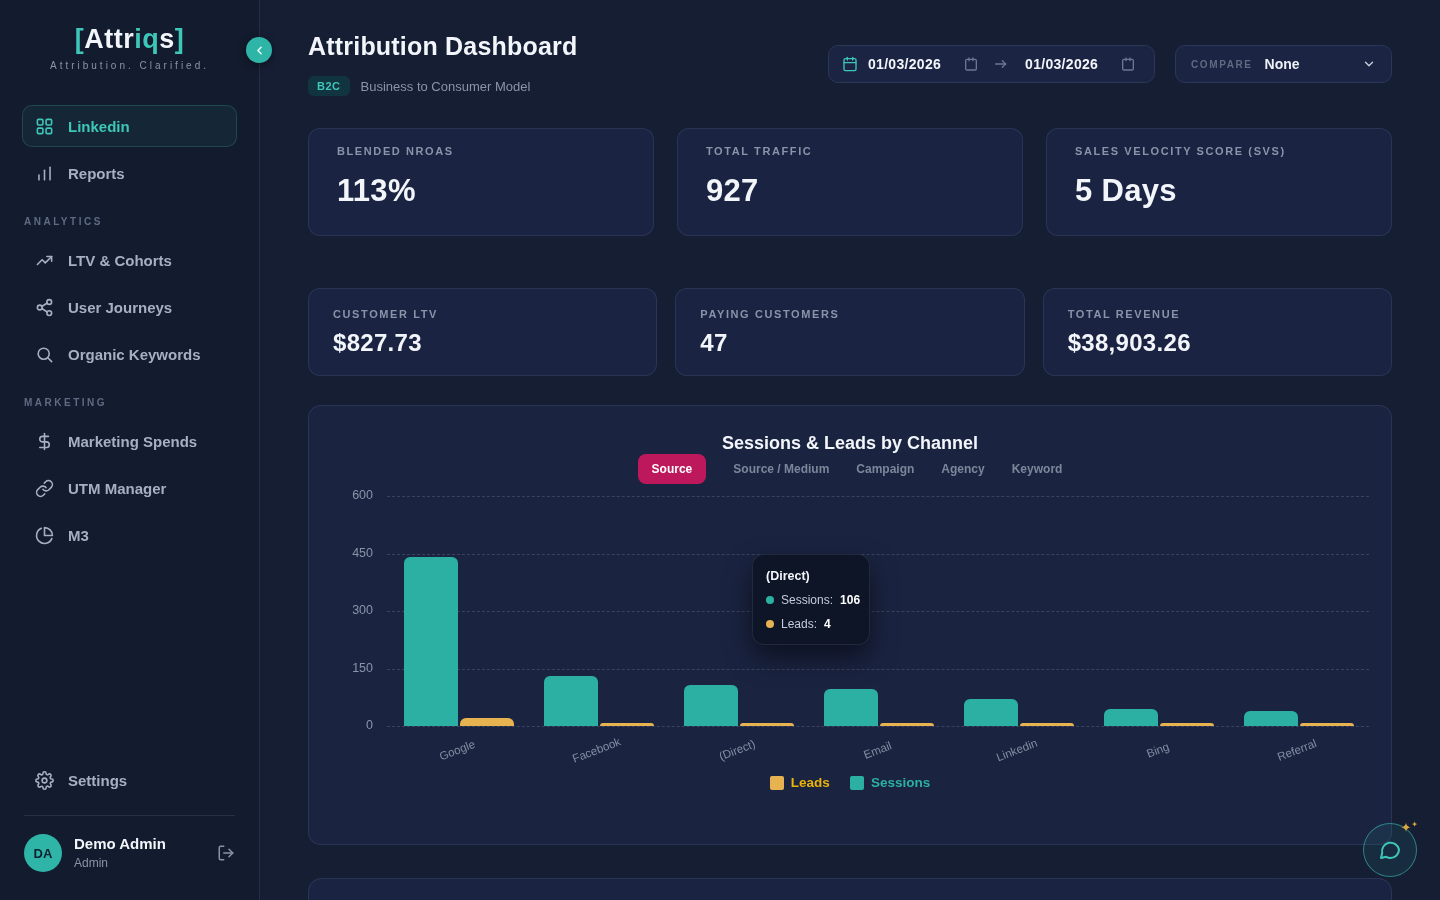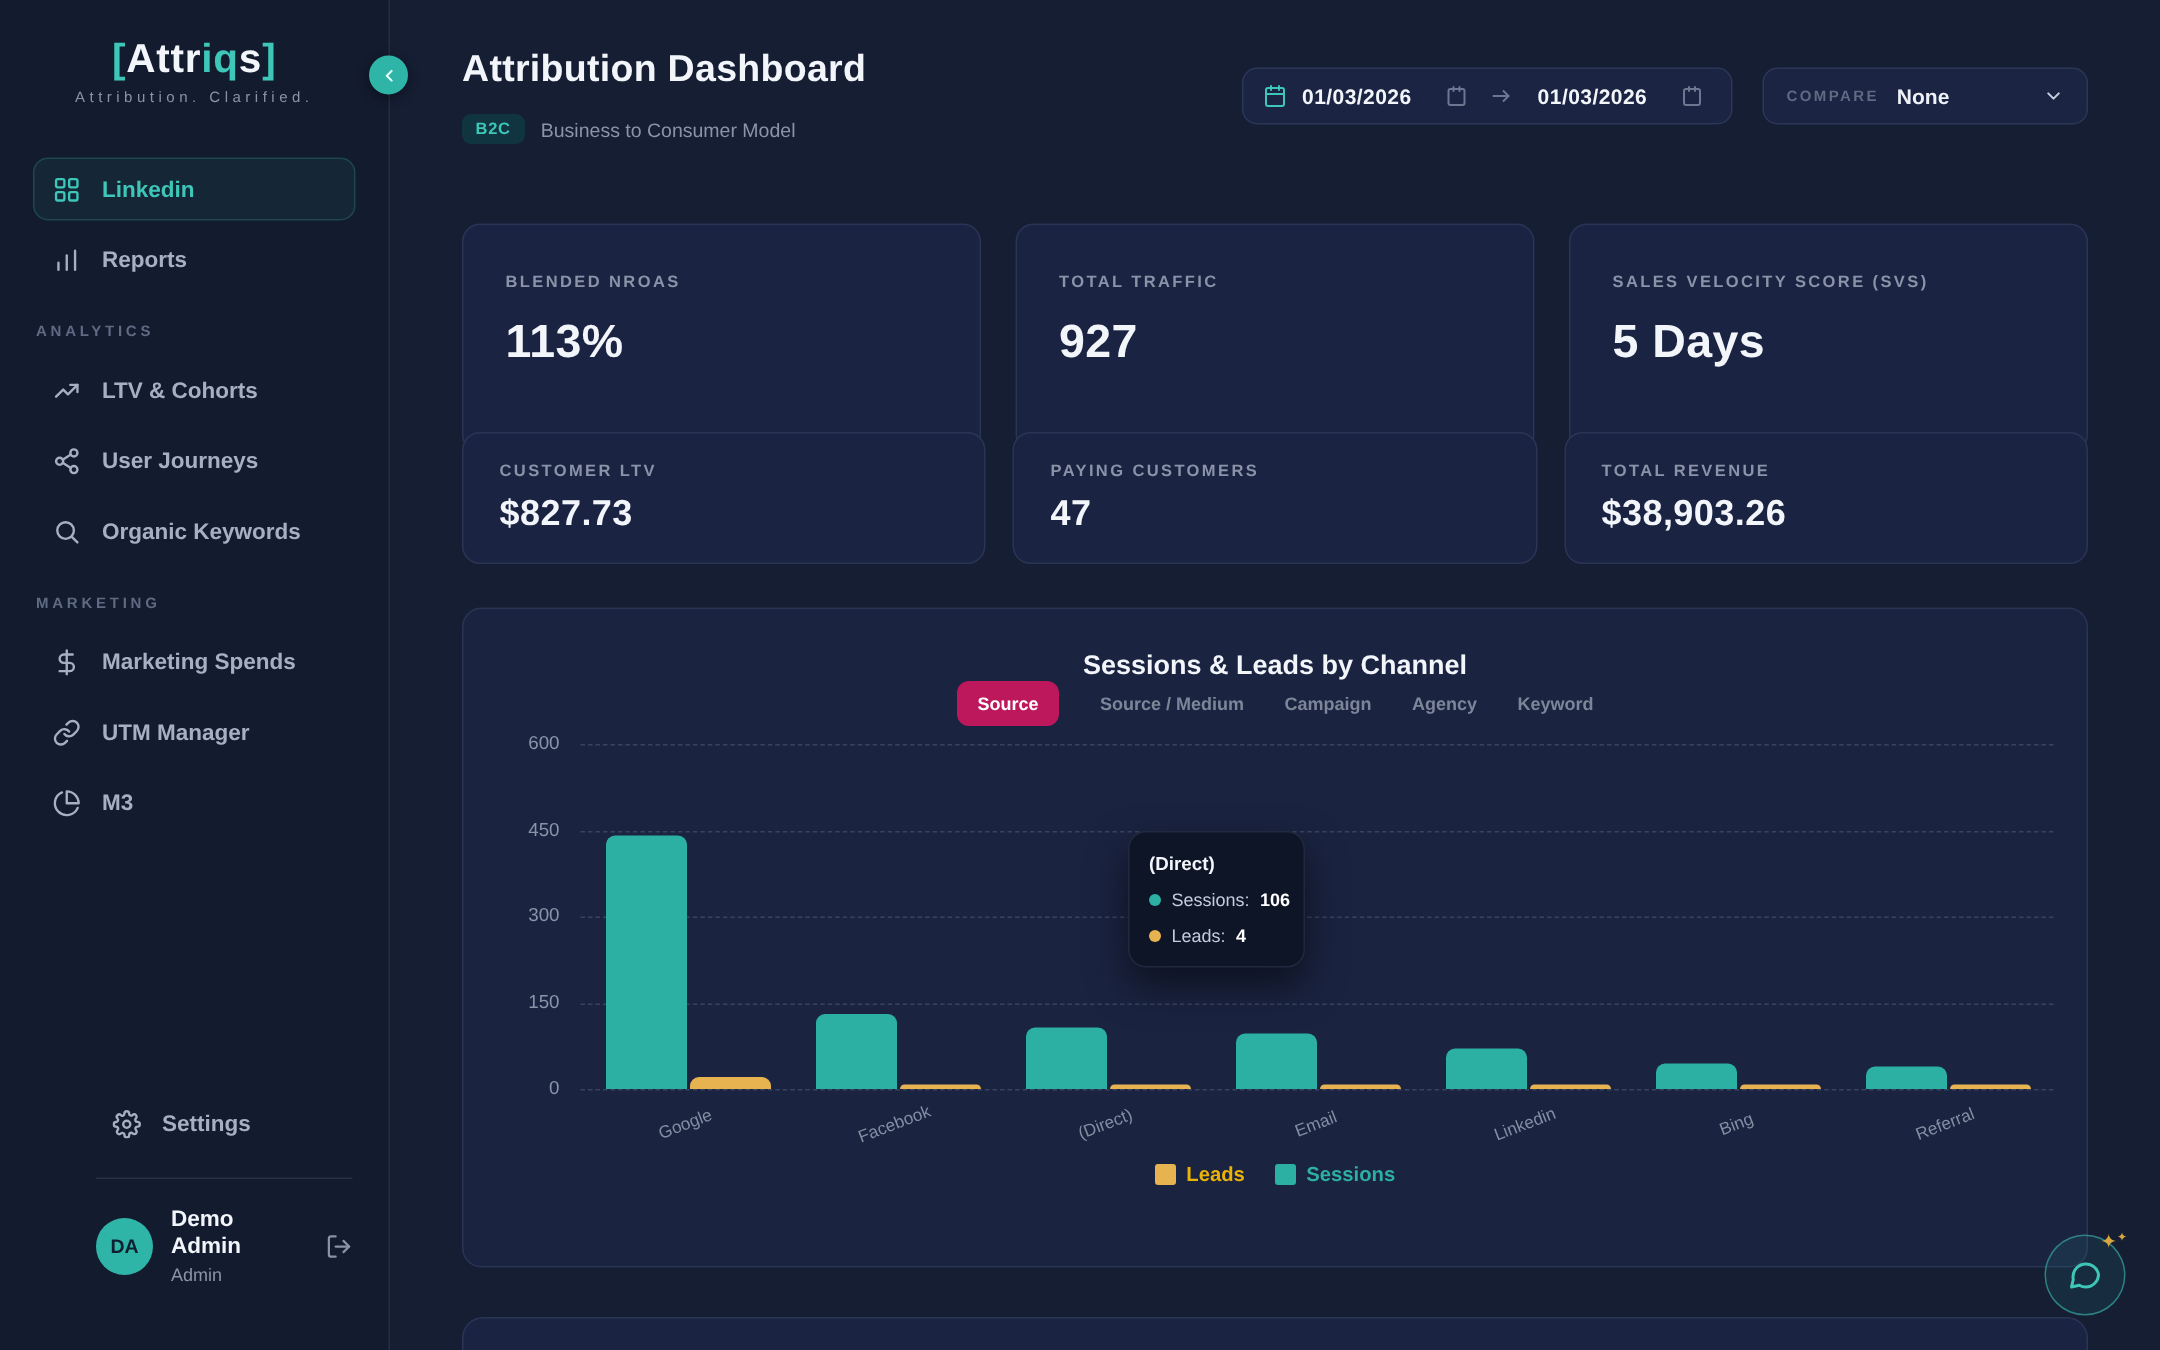--- a/index.html
+++ b/index.html
@@ -23,21 +23,21 @@
   .nav-item {
     display:flex; align-items:center; gap:14px; height:42px; padding:0 12px;
     border-radius:10px; color:#a7b0c3; font-size:15px; font-weight:700;
     margin-bottom:5px; cursor:pointer; border:1px solid transparent;
   }
   .nav-item.active { background:rgba(62,198,184,0.07); border:1px solid rgba(62,198,184,0.2); color:#3ec6b8; }
   .nav-item .nicon { width:19px; height:19px; flex:0 0 auto; }
   .nav-item .nicon svg { width:19px; height:19px; stroke:currentColor; fill:none; stroke-width:2; stroke-linecap:round; stroke-linejoin:round; }
   .nav-heading { font-size:10px; letter-spacing:2.5px; color:#5f6a83; font-weight:700; margin:22px 0 12px 2px; }
 
-  .sidebar-bottom { position:absolute; bottom:14px; left:0; right:0; padding:0 22px 28px;margin-left:40px; }
+  .sidebar-bottom { position:absolute; bottom:0; left:0; right:0; padding:0 22px 28px; }
   .divider { border-top:1px solid rgba(148,163,204,0.16); margin:14px 2px 18px; }
   .user { display:flex; align-items:center; gap:12px; padding:0 2px; }
   .avatar { width:38px; height:38px; border-radius:50%; background:#2fb5a8; color:#0e2030;
     display:flex; align-items:center; justify-content:center; font-weight:800; font-size:13px; flex:0 0 auto; }
   .user-meta { line-height:1.25; }
   .user-name { font-size:15px; font-weight:800; color:#f2f5fa; }
   .user-role { font-size:12px; color:#8b93a8; margin-top:2px; }
   .logout { margin-left:auto; color:#8b93a8; cursor:pointer; }
   .logout svg { width:18px; height:18px; stroke:currentColor; fill:none; stroke-width:2; stroke-linecap:round; stroke-linejoin:round; }
 
@@ -67,21 +67,21 @@
   .compare-control { left:915px; width:217px; padding:0 15px; gap:12px; }
   .compare-label { font-size:10px; letter-spacing:1.6px; color:#5f6a83; font-weight:700; }
   .compare-value { font-size:14px; font-weight:700; color:#eef1f7; }
   .compare-control .chev { margin-left:auto; }
   .chev svg { width:14px; height:14px; stroke:#c7cedd; fill:none; stroke-width:2.4; stroke-linecap:round; stroke-linejoin:round; }
 
   .kpi-row { position:absolute; left:48px; width:1084px; display:flex; }
   .kpi-row1 { top:128px; gap:23px; }
   .kpi-row2 { top:288px; gap:18px; }
   .kpi-card { flex:1; background:#1a2342; border:1px solid rgba(126,145,190,0.17); border-radius:12px; }
-  .kpi-row1 .kpi-card { height:153px; padding:32px 28px;margin-top:21px; }
+  .kpi-row1 .kpi-card { height:108px; padding:16px 28px; }
   .kpi-row2 .kpi-card { height:88px; padding:19px 24px; }
   .kpi-label { font-size:11px; letter-spacing:1.6px; color:#8b93a8; font-weight:700; }
   .kpi-row1 .kpi-value { font-size:31px; font-weight:800; margin-top:16px; letter-spacing:0.3px; }
   .kpi-row2 .kpi-value { font-size:24px; font-weight:800; margin-top:9px; letter-spacing:0.3px; }
 
   
   .chart-card { position:absolute; left:48px; top:405px; width:1084px; height:440px;
     background:#1a2340; border:1px solid rgba(126,145,190,0.17); border-radius:13px; }
   .chart-header { display:flex; justify-content:space-between; align-items:center; padding:27px 24px 0 24px;flex-direction:column; }
   .chart-title { font-size:18px; font-weight:800; }

